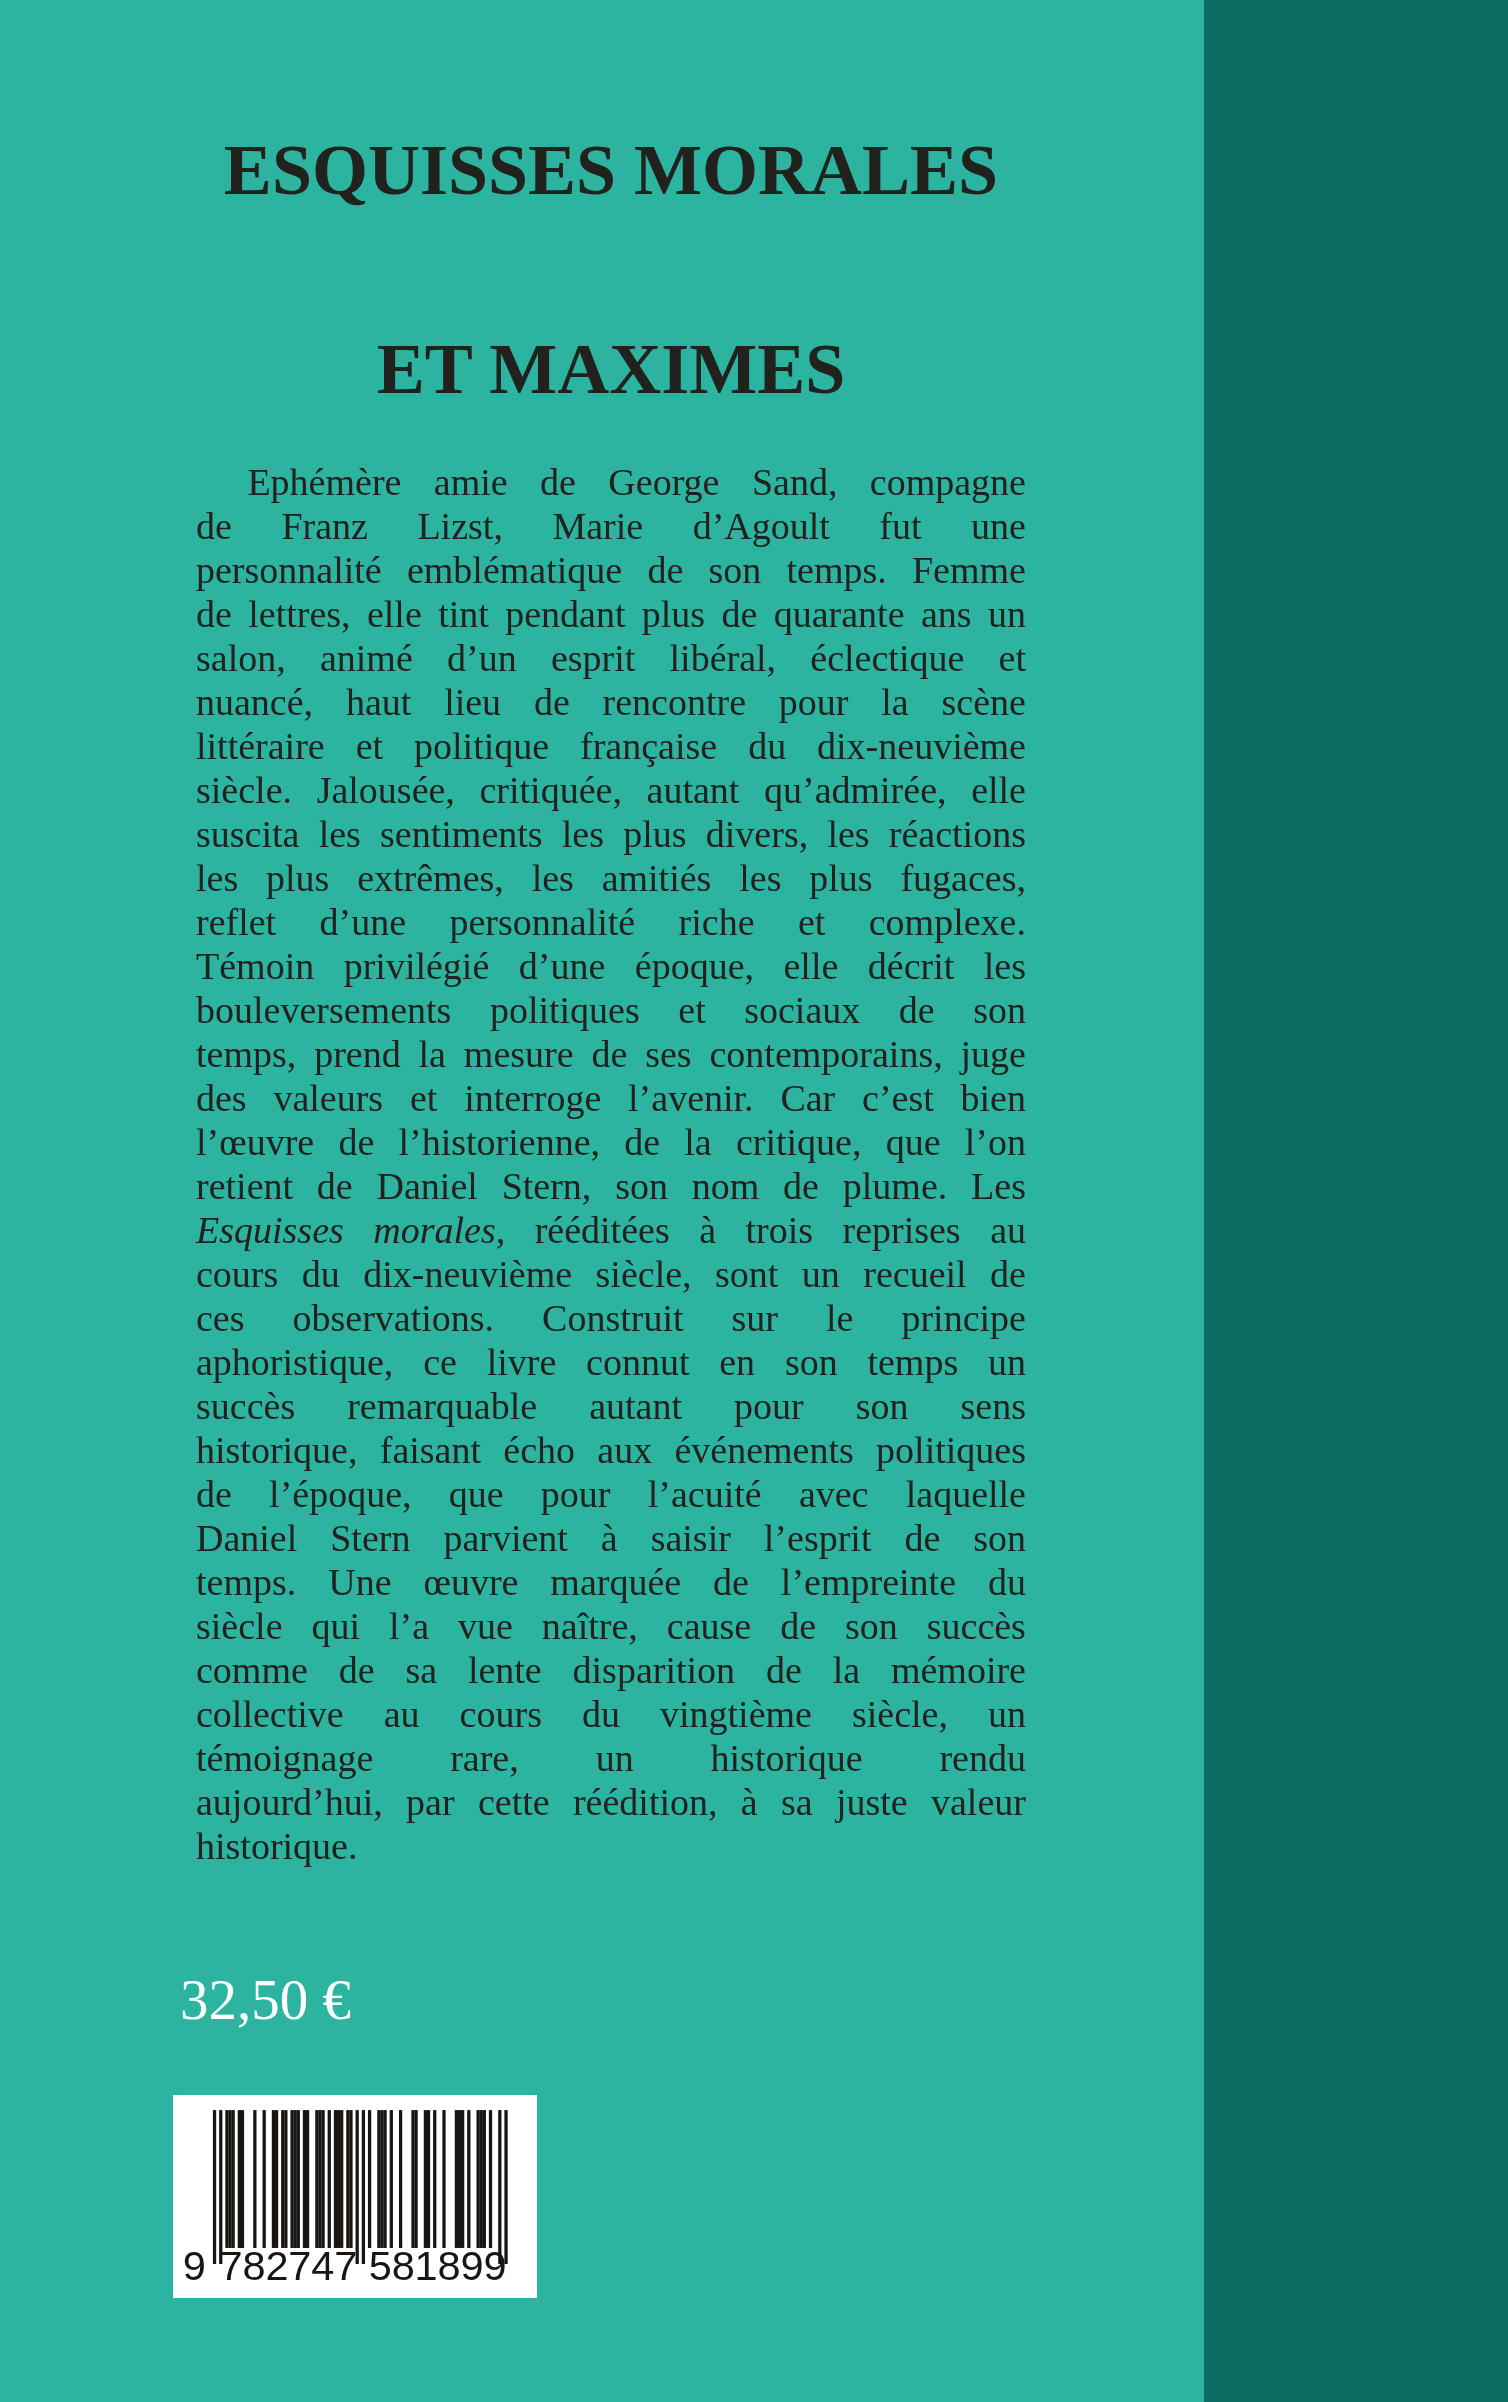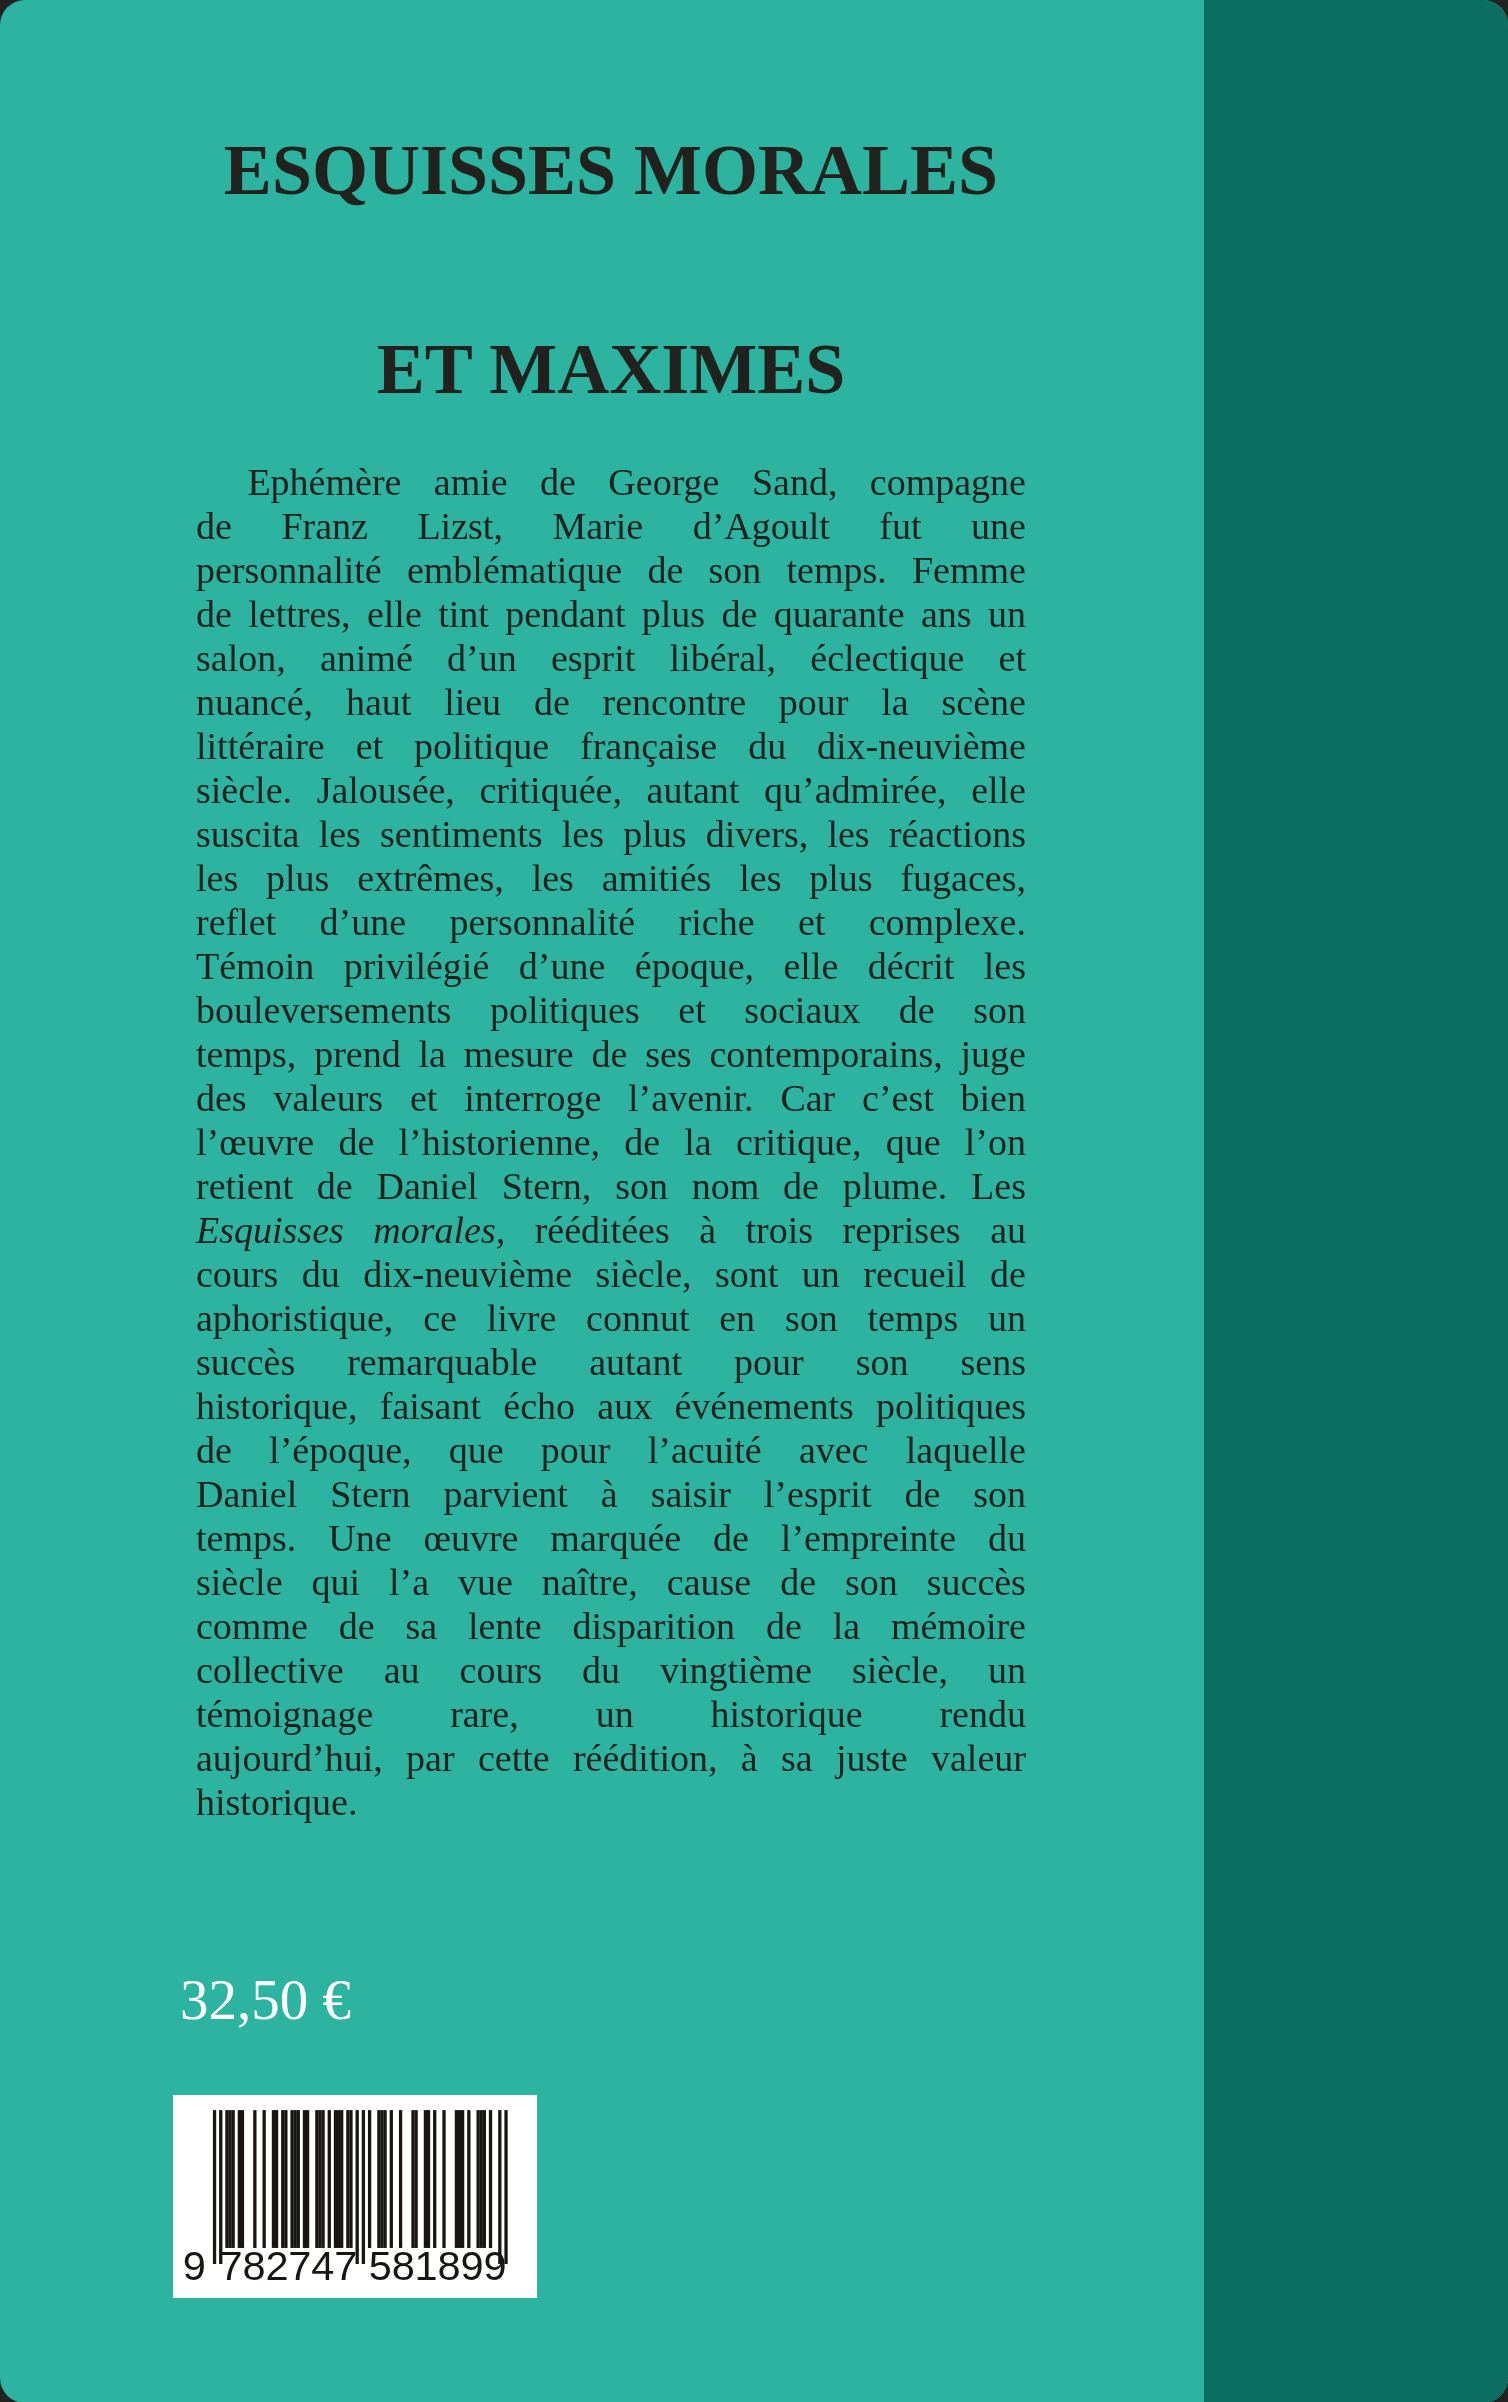--- a/index.html
+++ b/index.html
@@ -1,21 +1,20 @@
 <!DOCTYPE html>
 <html style="font-size:15px"><head>
 <meta charset="utf-8">
 <style>
   html,body{margin:0;padding:0;background:#222;}
   .page{
     position:relative;
     width:1508px;height:2403px;
     overflow:hidden;
     font-family:"Liberation Serif", serif;
-    border-radius:25px;
   }
   .side-band{
     position:absolute;top:0;right:0;
     width:304px;height:2403px;
   }
   .text-col{
     position:absolute;left:196px;top:0;width:830px;height:2403px;
   }
   .title-line{
     position:absolute;left:0;width:830px;
@@ -77,20 +76,21 @@
         <div class="bl"><span>les</span><span>plus</span><span>extrêmes,</span><span>les</span><span>amitiés</span><span>les</span><span>plus</span><span>fugaces,</span></div>
         <div class="bl"><span>reflet</span><span>d’une</span><span>personnalité</span><span>riche</span><span>et</span><span>complexe.</span></div>
         <div class="bl"><span>Témoin</span><span>privilégié</span><span>d’une</span><span>époque,</span><span>elle</span><span>décrit</span><span>les</span></div>
         <div class="bl"><span>bouleversements</span><span>politiques</span><span>et</span><span>sociaux</span><span>de</span><span>son</span></div>
         <div class="bl"><span>temps,</span><span>prend</span><span>la</span><span>mesure</span><span>de</span><span>ses</span><span>contemporains,</span><span>juge</span></div>
         <div class="bl"><span>des</span><span>valeurs</span><span>et</span><span>interroge</span><span>l’avenir.</span><span>Car</span><span>c’est</span><span>bien</span></div>
         <div class="bl"><span>l’œuvre</span><span>de</span><span>l’historienne,</span><span>de</span><span>la</span><span>critique,</span><span>que</span><span>l’on</span></div>
         <div class="bl"><span>retient</span><span>de</span><span>Daniel</span><span>Stern,</span><span>son</span><span>nom</span><span>de</span><span>plume.</span><span>Les</span></div>
         <div class="bl"><i>Esquisses</i><i>morales,</i><span>rééditées</span><span>à</span><span>trois</span><span>reprises</span><span>au</span></div>
         <div class="bl"><span>cours</span><span>du</span><span>dix-neuvième</span><span>siècle,</span><span>sont</span><span>un</span><span>recueil</span><span>de</span></div>
+        <div class="bl"><span>ces</span><span>observations.</span><span>Construit</span><span>sur</span><span>le</span><span>principe</span></div>
         <div class="bl"><span>aphoristique,</span><span>ce</span><span>livre</span><span>connut</span><span>en</span><span>son</span><span>temps</span><span>un</span></div>
         <div class="bl"><span>succès</span><span>remarquable</span><span>autant</span><span>pour</span><span>son</span><span>sens</span></div>
         <div class="bl"><span>historique,</span><span>faisant</span><span>écho</span><span>aux</span><span>événements</span><span>politiques</span></div>
         <div class="bl"><span>de</span><span>l’époque,</span><span>que</span><span>pour</span><span>l’acuité</span><span>avec</span><span>laquelle</span></div>
         <div class="bl"><span>Daniel</span><span>Stern</span><span>parvient</span><span>à</span><span>saisir</span><span>l’esprit</span><span>de</span><span>son</span></div>
         <div class="bl"><span>temps.</span><span>Une</span><span>œuvre</span><span>marquée</span><span>de</span><span>l’empreinte</span><span>du</span></div>
         <div class="bl"><span>siècle</span><span>qui</span><span>l’a</span><span>vue</span><span>naître,</span><span>cause</span><span>de</span><span>son</span><span>succès</span></div>
         <div class="bl"><span>comme</span><span>de</span><span>sa</span><span>lente</span><span>disparition</span><span>de</span><span>la</span><span>mémoire</span></div>
         <div class="bl"><span>collective</span><span>au</span><span>cours</span><span>du</span><span>vingtième</span><span>siècle,</span><span>un</span></div>
         <div class="bl"><span>témoignage</span><span>rare,</span><span>un</span><span>historique</span><span>rendu</span></div>

